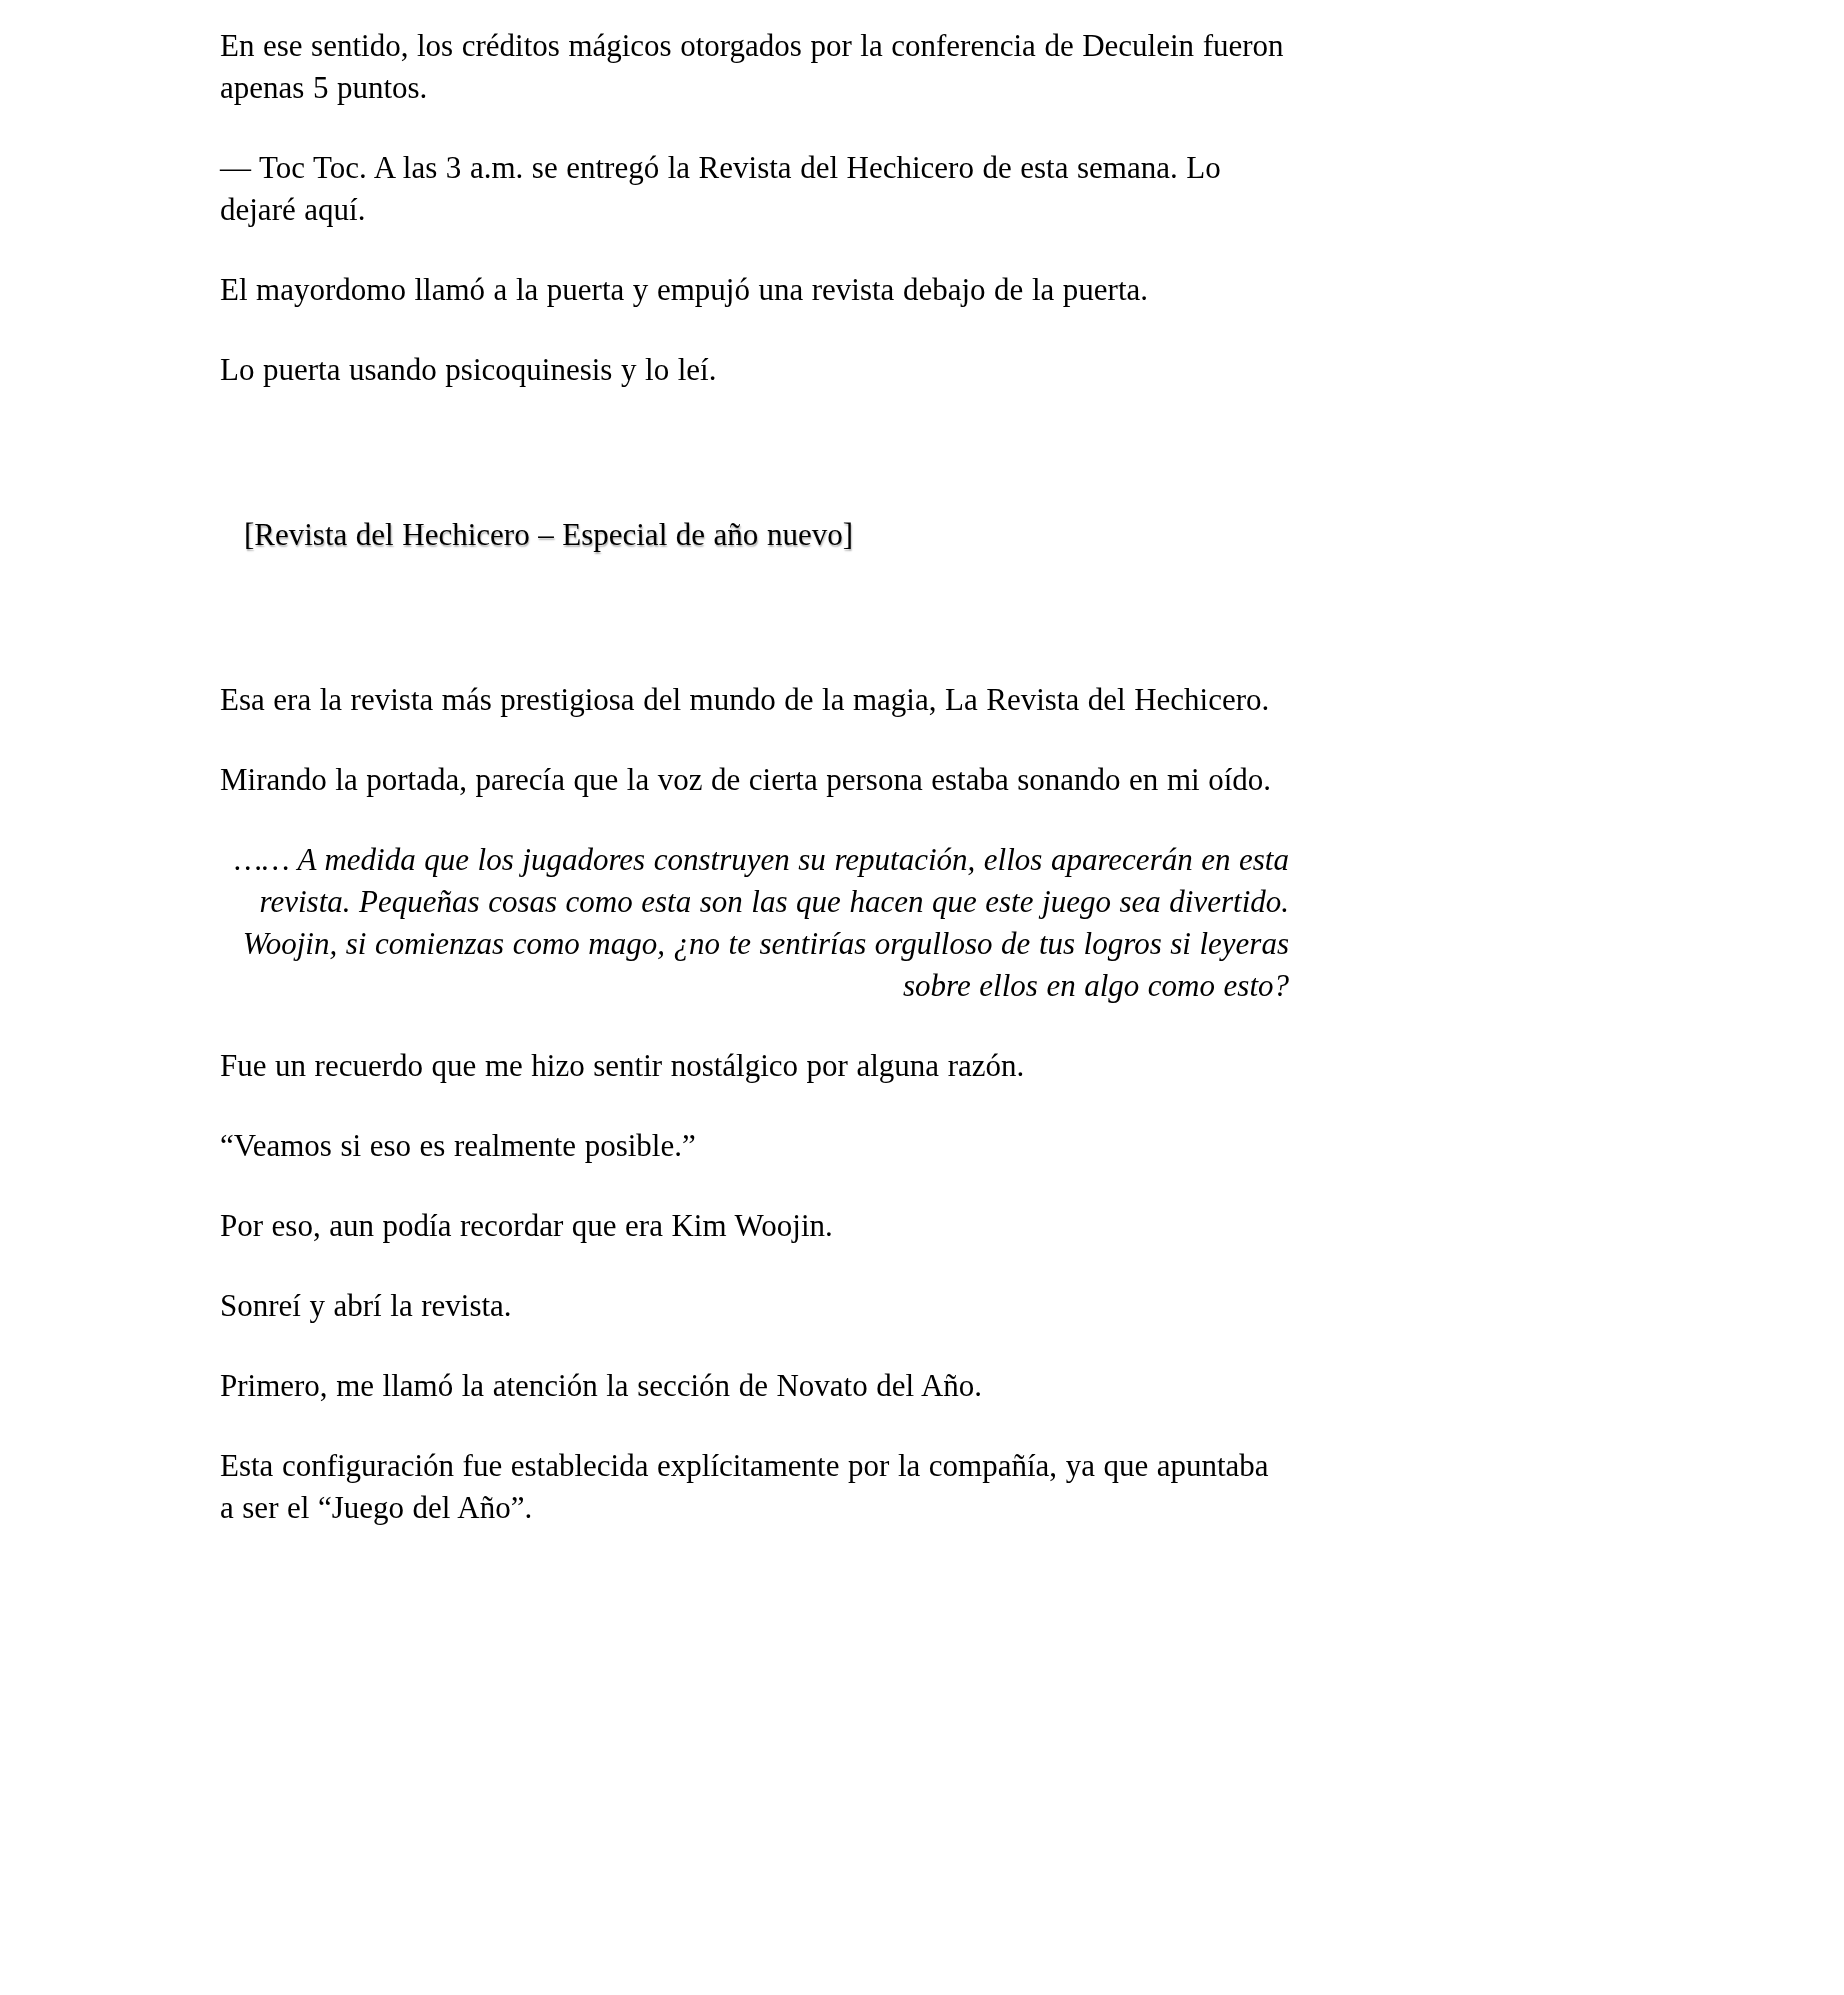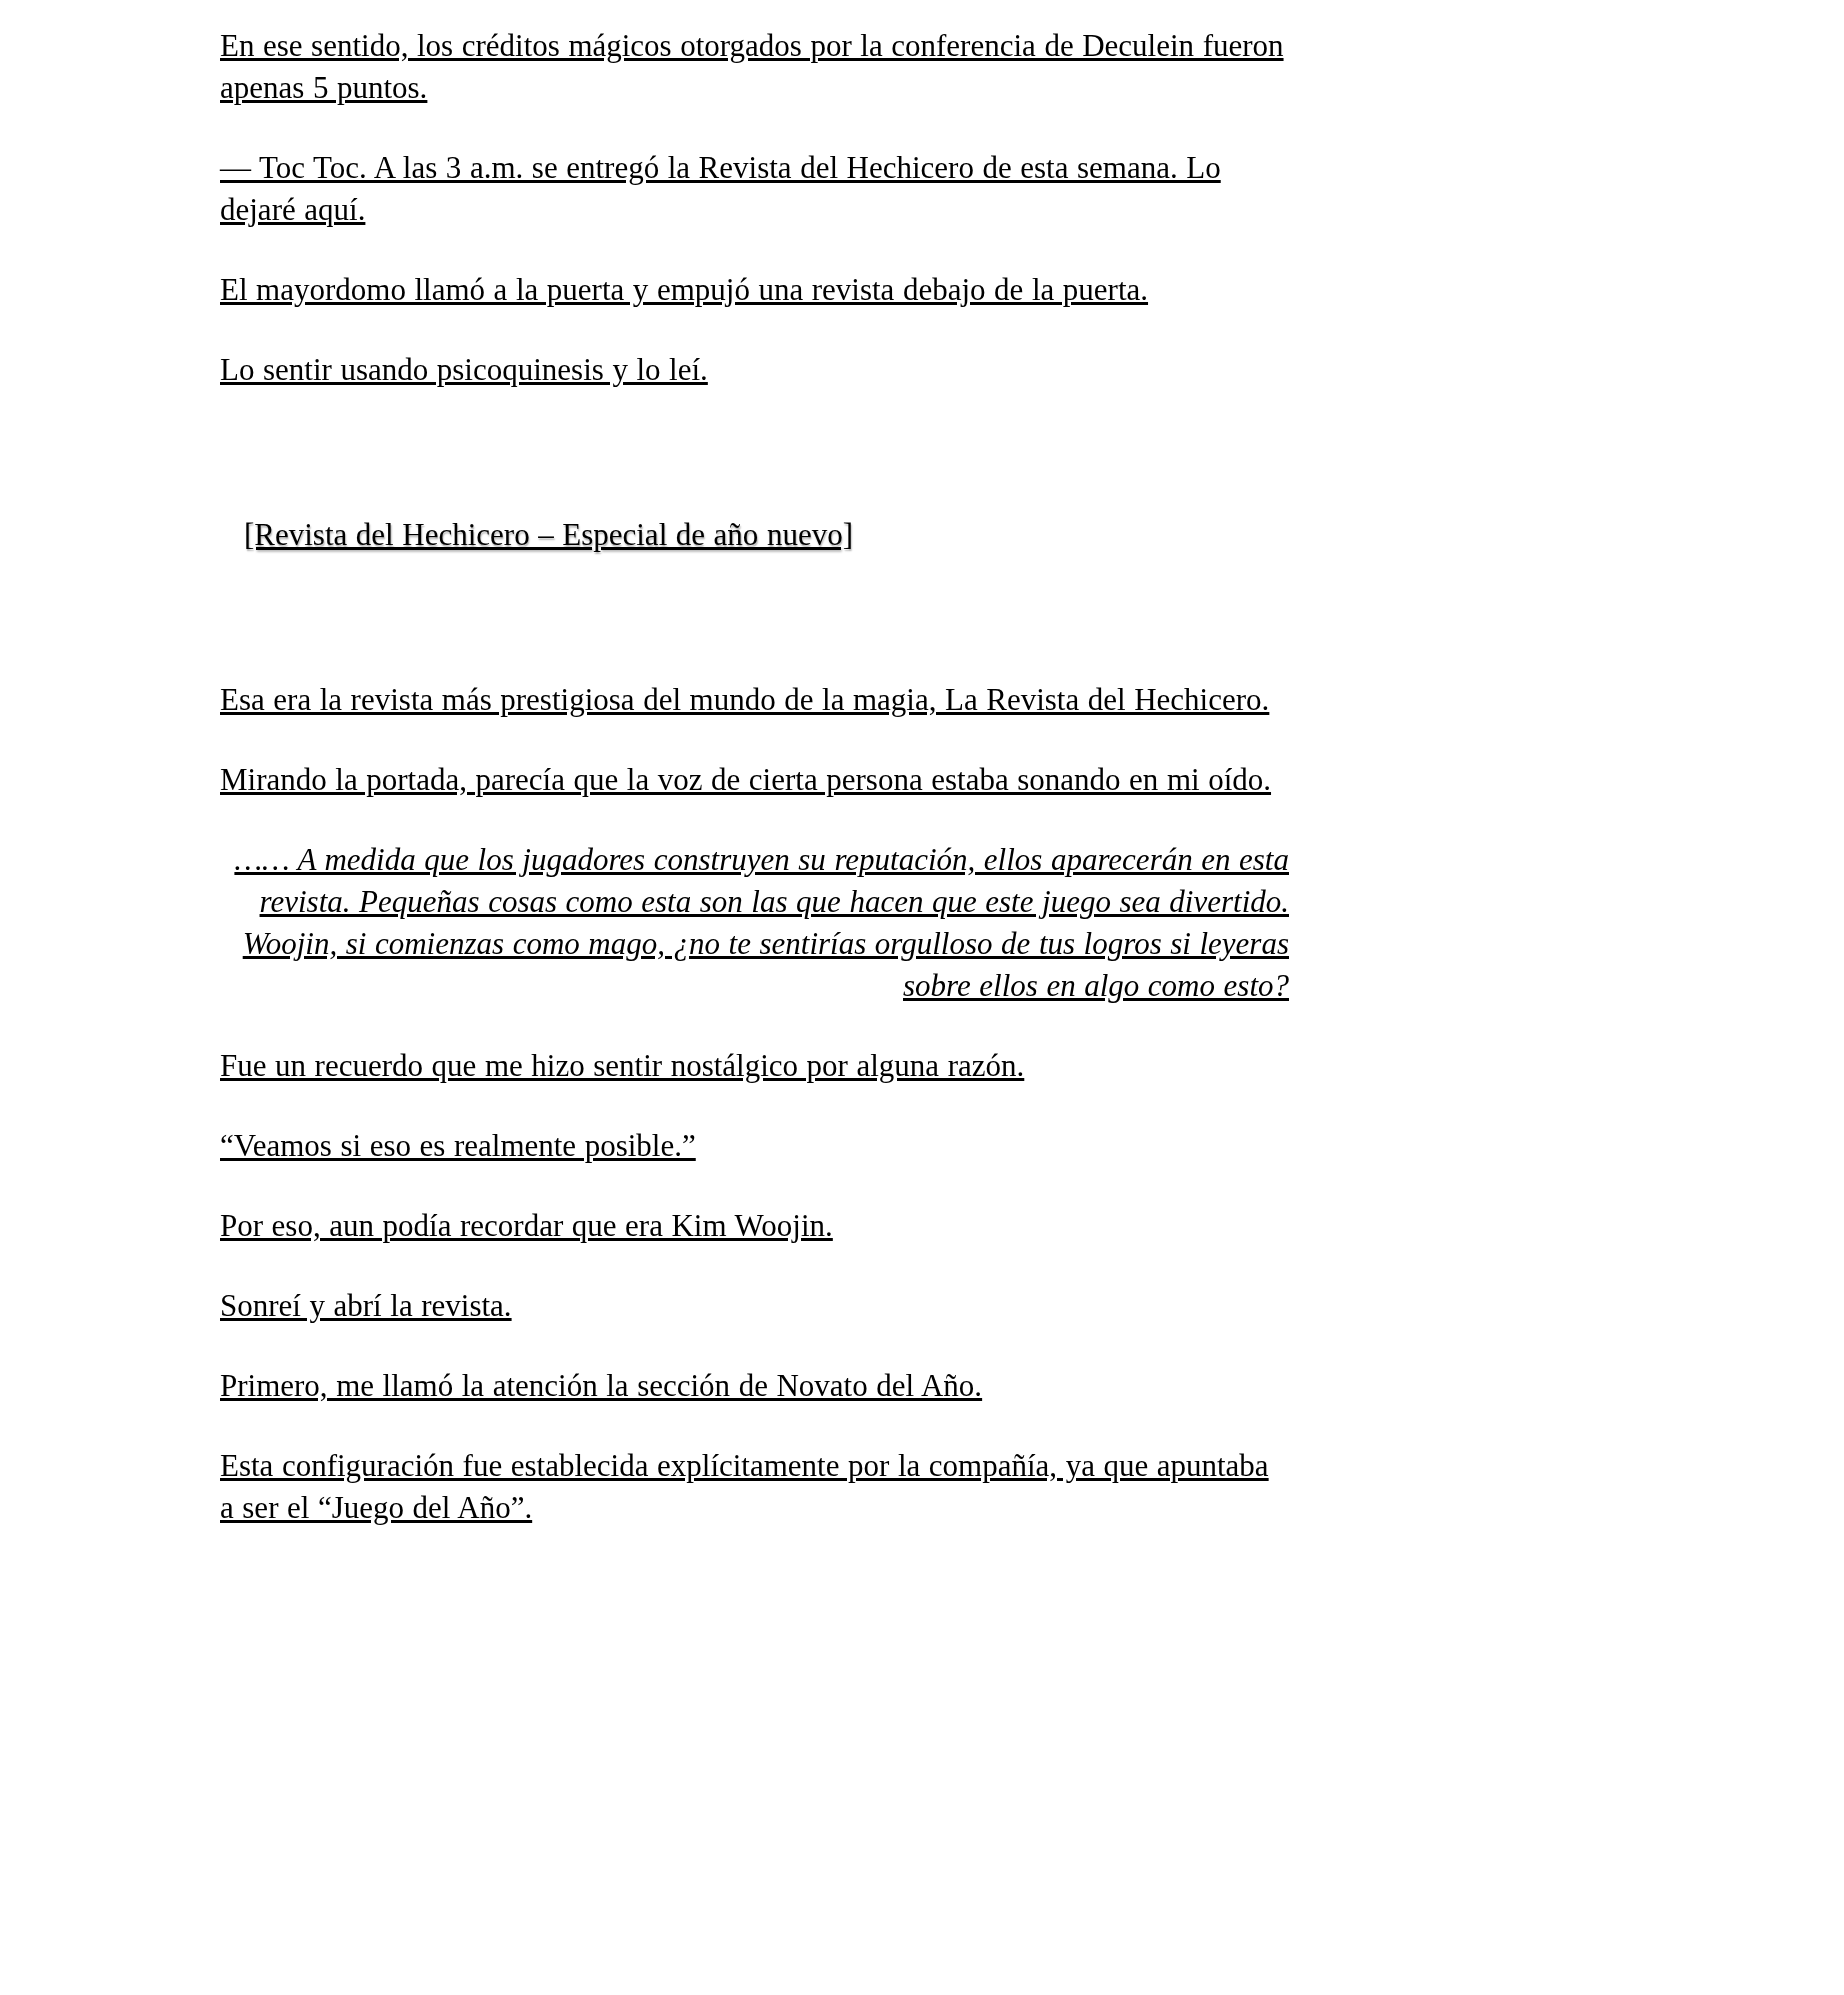--- a/index.html
+++ b/index.html
@@ -13,21 +13,20 @@
     font-family: "Liberation Serif", "DejaVu Serif", serif;
     color: #000000;
     overflow: hidden;
   }
   .page {
     box-sizing: border-box;
     width: 1520px;
     min-height: 1995px;
     padding: 25.4px 231px 0 220px;
     background: #ffffff;
-    text-decoration: underline;
   }
   .paragraph,
   .paragraph-italic,
   .heading {
     font-size: 31px;
     line-height: 42px;
     margin: 0 0 38px 0;
     word-spacing: 0.8px;
   }
   .paragraph-italic {
@@ -41,21 +40,21 @@
   }
 </style>
 </head>
 <body>
 
 <main class="page">
   <div id="document-body">
       <p class="paragraph">En ese sentido, los créditos mágicos otorgados por la conferencia de Deculein fueron apenas 5 puntos.</p>
       <p class="paragraph">— Toc Toc. A las 3 a.m. se entregó la Revista del Hechicero de esta semana. Lo dejaré aquí.</p>
       <p class="paragraph">El mayordomo llamó a la puerta y empujó una revista debajo de la puerta.</p>
-      <p class="paragraph">Lo sentir usando psicoquinesis y lo leí.</p>
+      <p class="paragraph">Lo puerta usando psicoquinesis y lo leí.</p>
       <p class="heading">[Revista del Hechicero – Especial de año nuevo]</p>
       <p class="paragraph">Esa era la revista más prestigiosa del mundo de la magia, La Revista del Hechicero.</p>
       <p class="paragraph">Mirando la portada, parecía que la voz de cierta persona estaba sonando en mi oído.</p>
       <p class="paragraph-italic">…… A medida que los jugadores construyen su reputación, ellos aparecerán en esta revista. Pequeñas cosas como esta son las que hacen que este juego sea divertido. Woojin, si comienzas como mago, ¿no te sentirías orgulloso de tus logros si leyeras sobre ellos en algo como esto?</p>
       <p class="paragraph">Fue un recuerdo que me hizo sentir nostálgico por alguna razón.</p>
       <p class="paragraph">“Veamos si eso es realmente posible.”</p>
       <p class="paragraph">Por eso, aun podía recordar que era Kim Woojin.</p>
       <p class="paragraph">Sonreí y abrí la revista.</p>
       <p class="paragraph">Primero, me llamó la atención la sección de Novato del Año.</p>
       <p class="paragraph">Esta configuración fue establecida explícitamente por la compañía, ya que apuntaba a ser el “Juego del Año”.</p>

